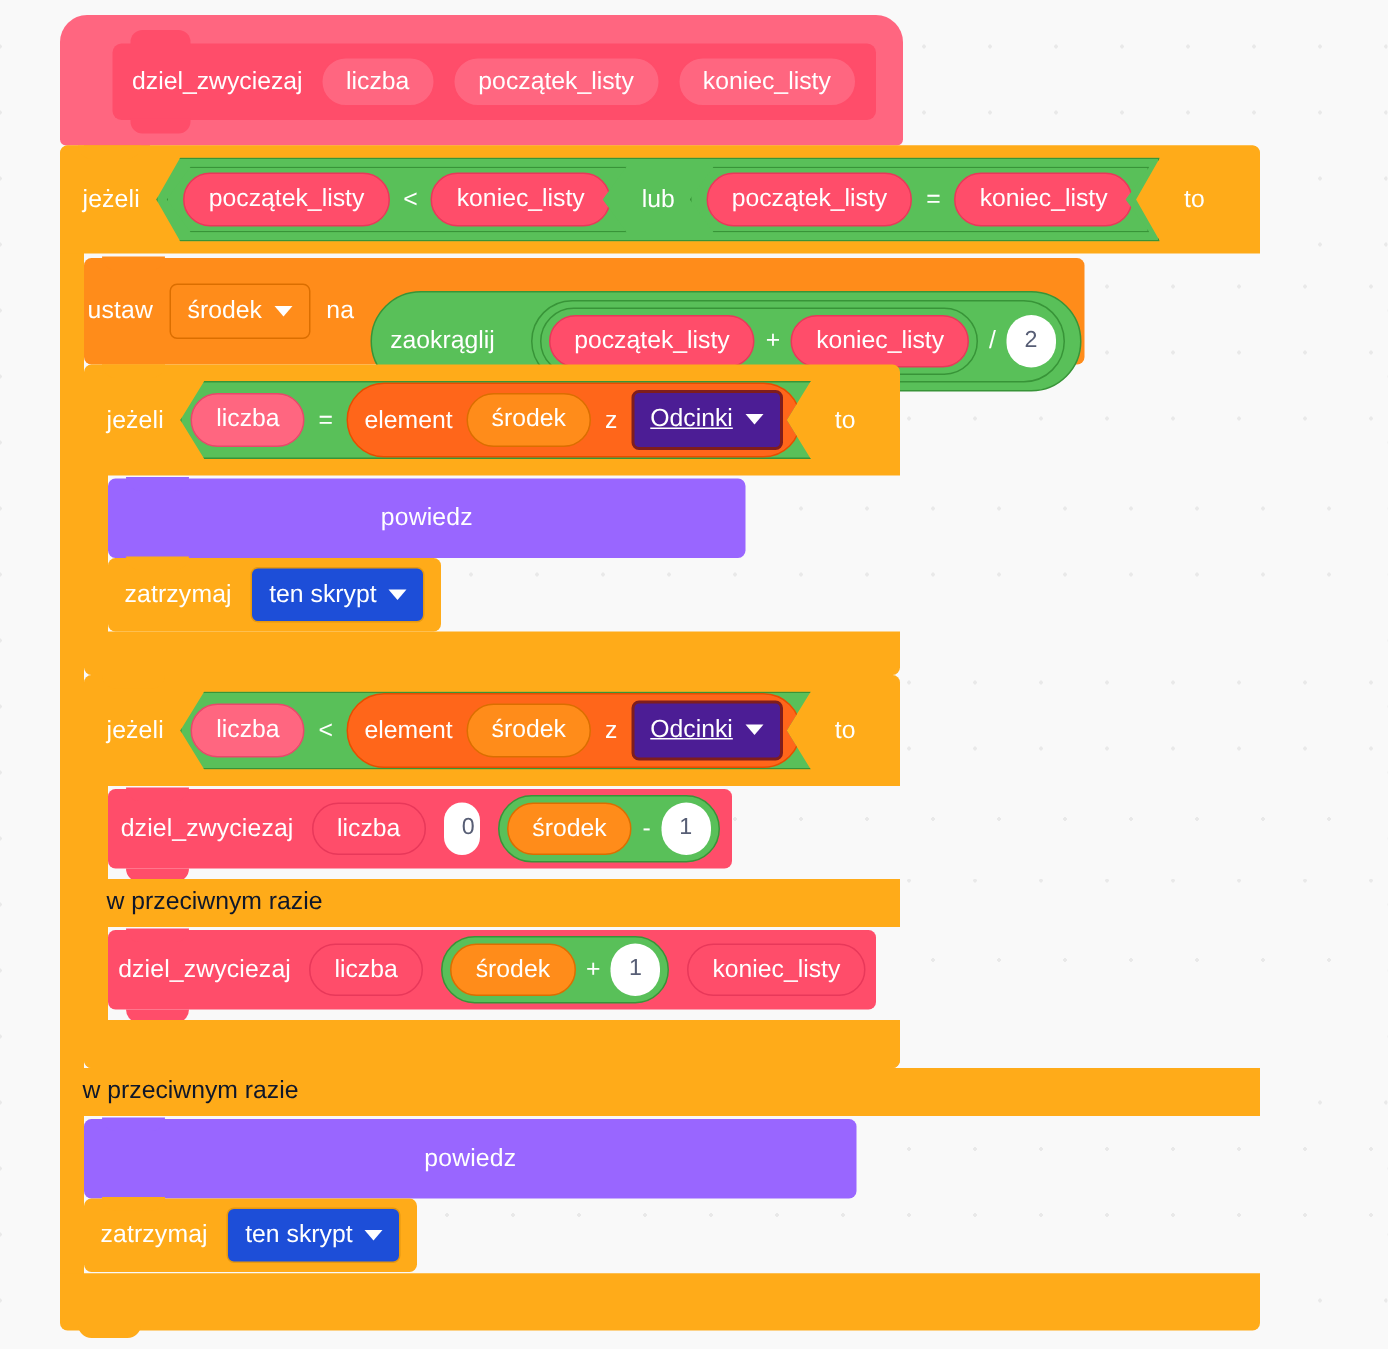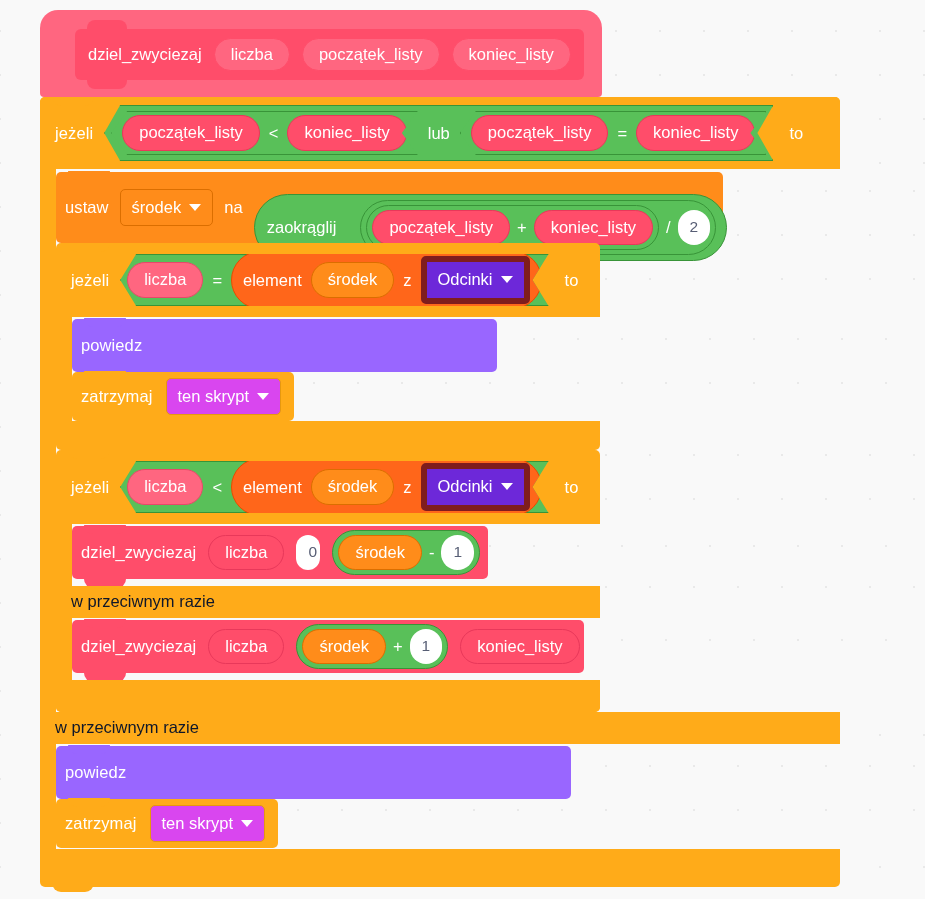--- a/index.html
+++ b/index.html
@@ -183,39 +183,40 @@
     align-items: center;
     gap: 8px;
     border-radius: 5px;
     font-size: 16.5px;
     line-height: 1;
     color: #FFFFFF;
     padding: 9px 11px 10px;
     white-space: nowrap;
   }
   .dropdown.dd-orange { background:#FF8C1A; border:1px solid #DB6E00; }
-  .dropdown.dd-list   { background:#6d28d9; border:6px solid #7f1d1d; }
-  .dropdown.dd-ctrl   { background:#d946ef; border:1px solid #E6980E; }
+  .dropdown.dd-list   { background:#4c1d95; border:2px solid #7f1d1d;text-decoration:underline; }
+  .dropdown.dd-ctrl   { background:#1d4ed8; border:1px solid #E6980E; }
   .caret {
     width: 0; height: 0;
     border-left: 6.5px solid transparent;
     border-right: 6.5px solid transparent;
     border-top: 7px solid #FFFFFF;
     display: inline-block;
   }
 
   
   .stack {
     position: absolute;
     display: flex;
     align-items: center;
     gap: 11px;
     border-radius: 5px;
-    padding: 0 9px;
-    box-sizing: border-box;
+    padding: 0 30px;
+    box-sizing: border-box;
+    justify-content: center;
   }
   .stack.data   { background:#FF8C1A; }
   .stack.looks  { background:#9966FF; }
   .stack.ctrl   { background:#FFAB19; }
   .stack.custom { background:#FF4D6A; }
 
   .stack .bump-top {
     position:absolute; left:12px; top:-1px;
     width:42px; height:9px; border-radius:0 0 9px 9px;
   }

